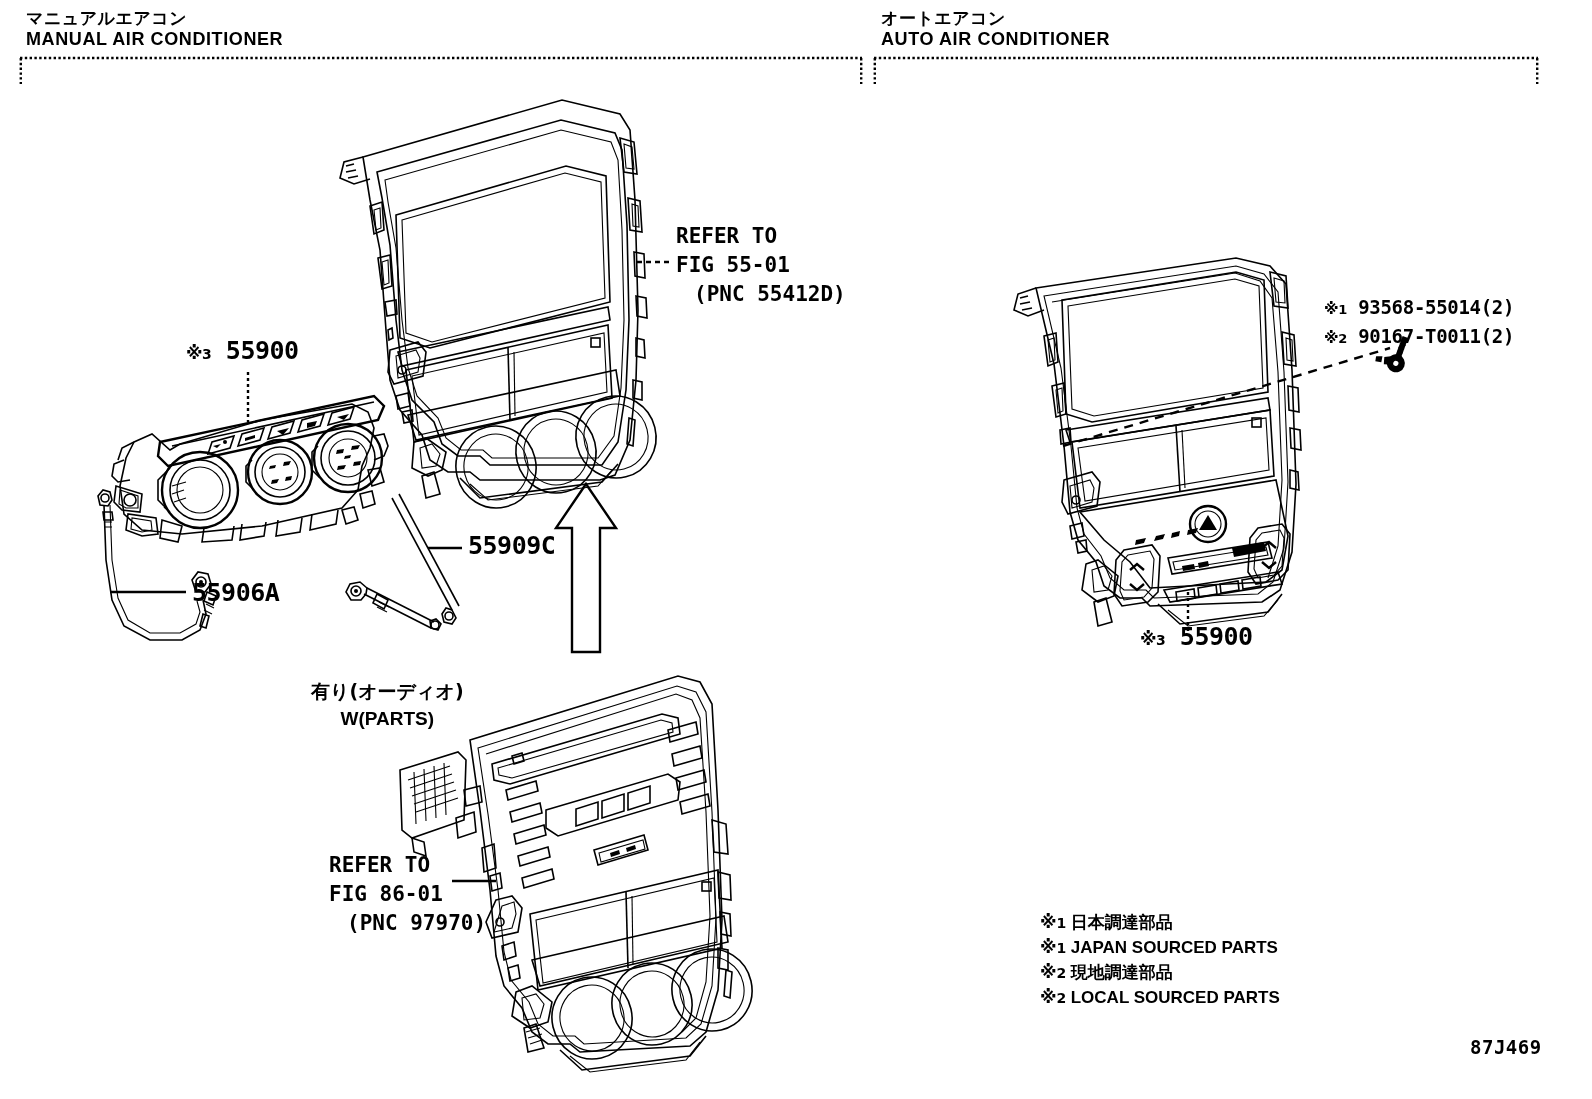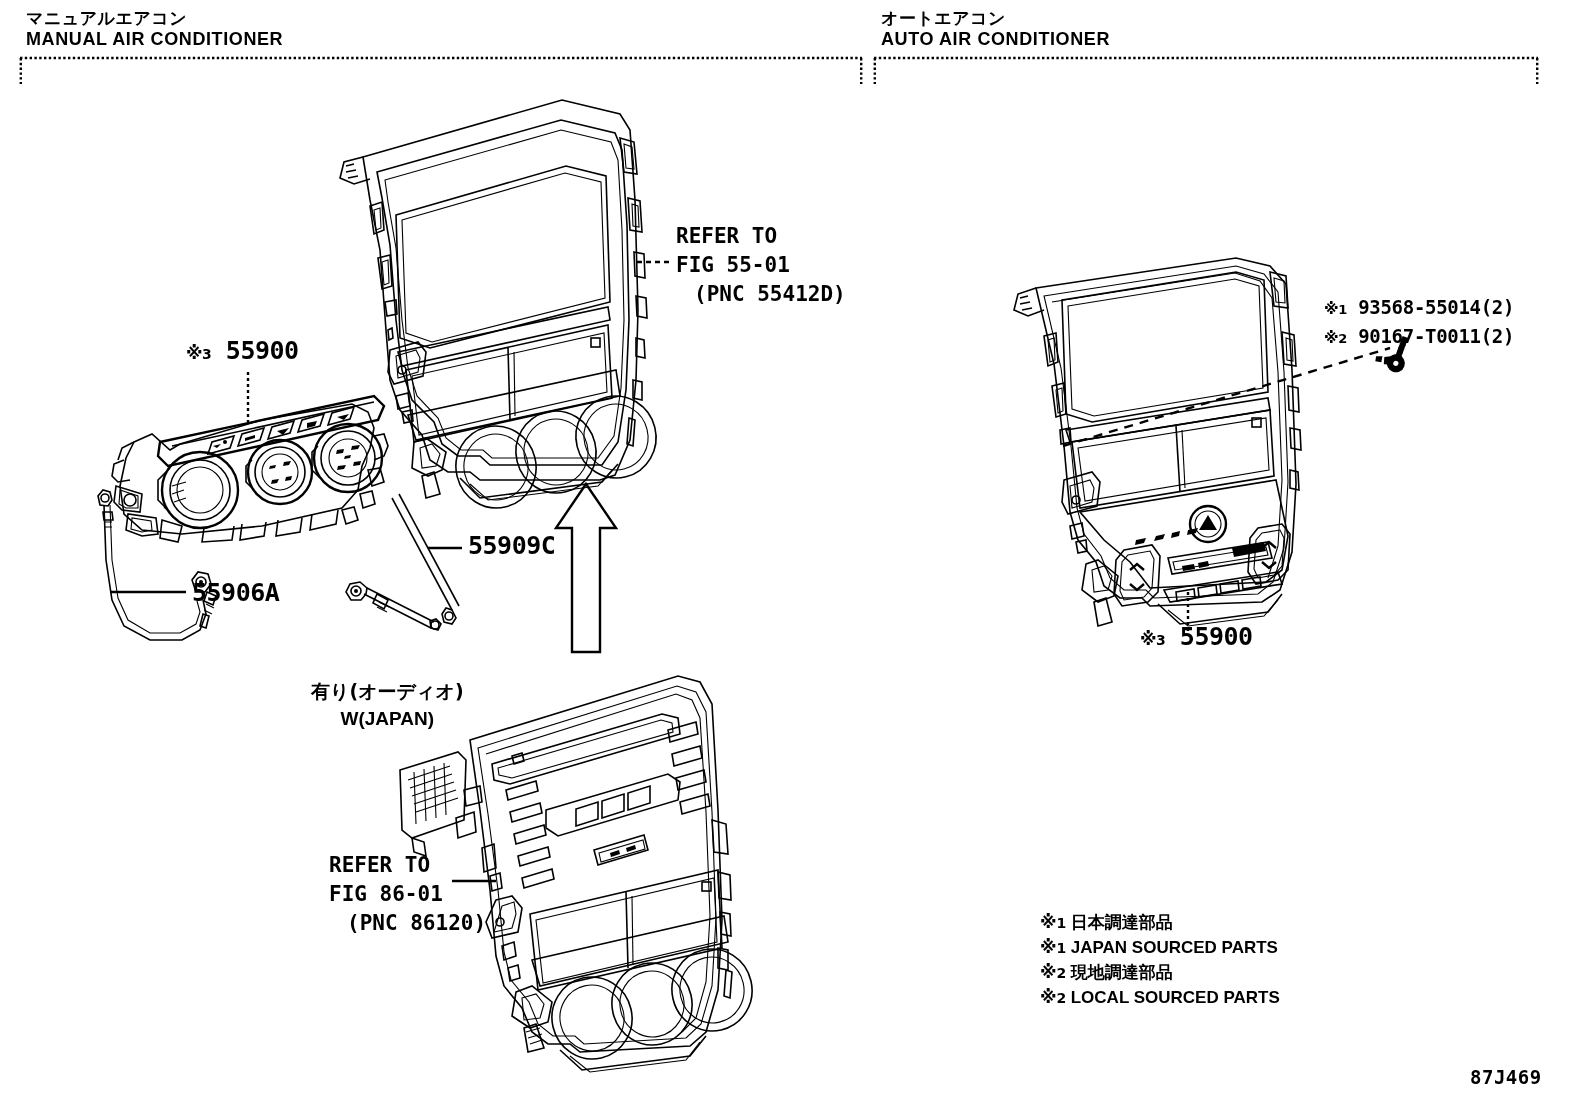--- a/index.html
+++ b/index.html
@@ -55,21 +55,21 @@
   .legend{position:absolute;white-space:nowrap;}
   .legend div{line-height:25px;height:25px;}
   .legend .jp{font-family:"DejaVu Sans", sans-serif;font-size:17px;font-weight:600;}
   .legend .en{font-family:"Liberation Sans", sans-serif;font-size:17px;font-weight:600;text-align:center;}
   .legend .mk{font-family:"DejaVu Sans", sans-serif;font-weight:700;}
   .legend .mk i{font-style:normal;font-size:14px;}
 
   .dwgno{
     position:absolute;white-space:nowrap;
     font-family:"DejaVu Sans Mono", monospace;
-    font-size:19px;font-weight:700;letter-spacing:0.5px;margin-top:30px;
+    font-size:19px;font-weight:700;letter-spacing:0.5px;
   }
 
   svg{position:absolute;left:0;top:0;overflow:visible;}
   .ln{fill:none;stroke:#000;stroke-width:1.6;}
   .ln2{fill:none;stroke:#000;stroke-width:2.4;}
   .lnT{fill:none;stroke:#000;stroke-width:1.1;}
   .fillw{fill:#fff;stroke:#000;stroke-width:1.6;}
   .fillk{fill:#000;stroke:none;}
 </style>
 </head>
@@ -303,21 +303,21 @@
 
     <path class="ln2" d="M428,548 L462,548"></path>
   </svg>
 
   <div class="pnum" style="left:468px;top:531px;">
     <span>55909C</span>
   </div>
 
   <div class="annot" style="left:311px;top:638px;">
     <div>有り(オーディオ)</div>
-    <div class="en">W(JAPAN)</div>
+    <div class="en">W(PARTS)</div>
   </div>
 
   <svg width="1592" height="1099">
     <path class="ln2" d="M586,484 L616,528 L600,528 L600,652 L572,652 L572,528 L556,528 Z" fill="#fff"></path>
   </svg>
 
   <svg width="1592" height="1099">
     <g transform="translate(400,660)">
 
       <path class="ln" d="M70,80 L278,16 L300,22 L312,44 L318,150 L322,260 L318,330 L306,372 L290,386
@@ -409,21 +409,21 @@
     </g>
   </svg>
 
   <svg width="1592" height="1099">
     <path class="ln2" d="M452,881 L496,881"></path>
   </svg>
 
   <div class="refer" style="left:329px;top:851px;">
     <div>REFER TO</div>
     <div>FIG 86-01</div>
-    <div class="ind">(PNC 86120)</div>
+    <div class="ind">(PNC 97970)</div>
   </div>
 
   <svg width="1592" height="1099">
     <g transform="translate(1000,240)">
 
       <path class="ln" d="M36,48 L236,18 L270,26 L286,44 L292,130 L296,244 L292,312 L280,350 L262,362
                           L150,366 L142,358 L120,358 L104,346 L96,322 L78,300 L70,272 L64,206 L54,124 Z"></path>
       <path class="lnT" d="M44,56 L236,26 L264,34 L278,52 L284,132 L288,242 L284,308 L273,342 L258,354
                            L154,358 L146,350 L124,350 L110,338 L101,316 L84,294 L77,268 L71,206 L61,128 Z"></path>
       <path class="lnT" d="M52,62 L235,33 L260,41 L272,58 L278,132 L282,240 L278,306 L268,338"></path>

